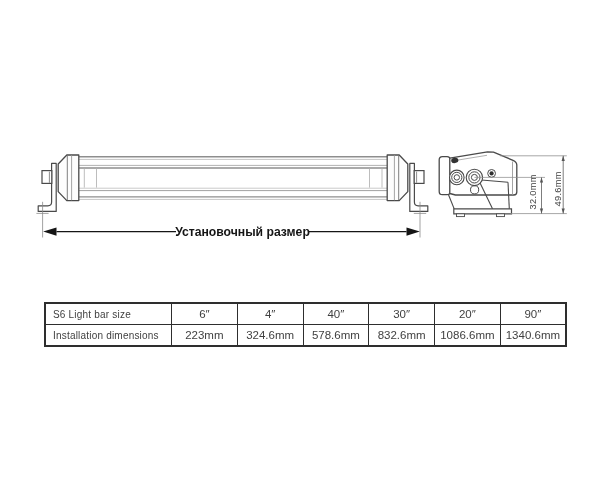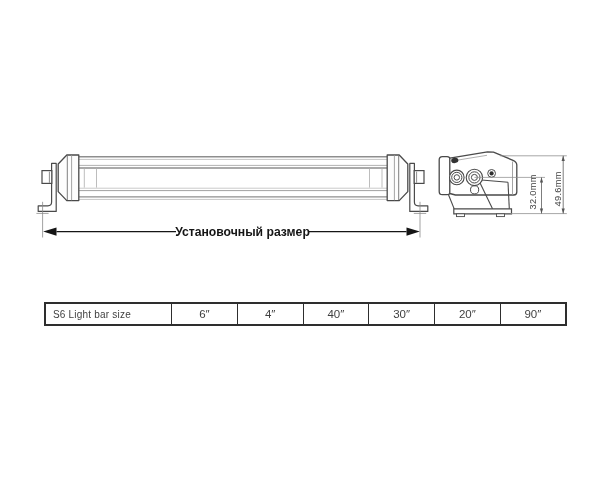--- a/index.html
+++ b/index.html
@@ -160,16 +160,25 @@
     <tbody>
       <tr>
         <td class="row-label">S6 Light bar size</td>
         <td class="val">6″</td>
         <td class="val">4″</td>
         <td class="val">40″</td>
         <td class="val">30″</td>
         <td class="val">20″</td>
         <td class="val">90″</td>
       </tr>
+      <tr>
+        <td class="row-label">Installation dimensions</td>
+        <td class="val">223mm</td>
+        <td class="val">324.6mm</td>
+        <td class="val">578.6mm</td>
+        <td class="val">832.6mm</td>
+        <td class="val">1086.6mm</td>
+        <td class="val">1340.6mm</td>
+      </tr>
     </tbody>
   </table>
 
 </div>
 
 </body></html>

